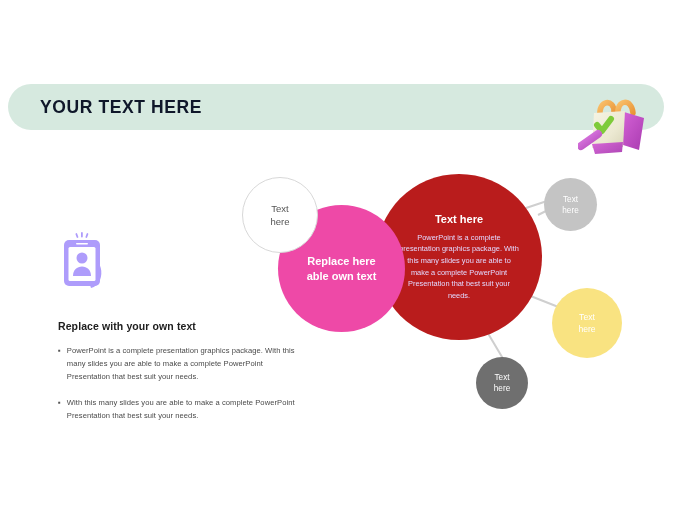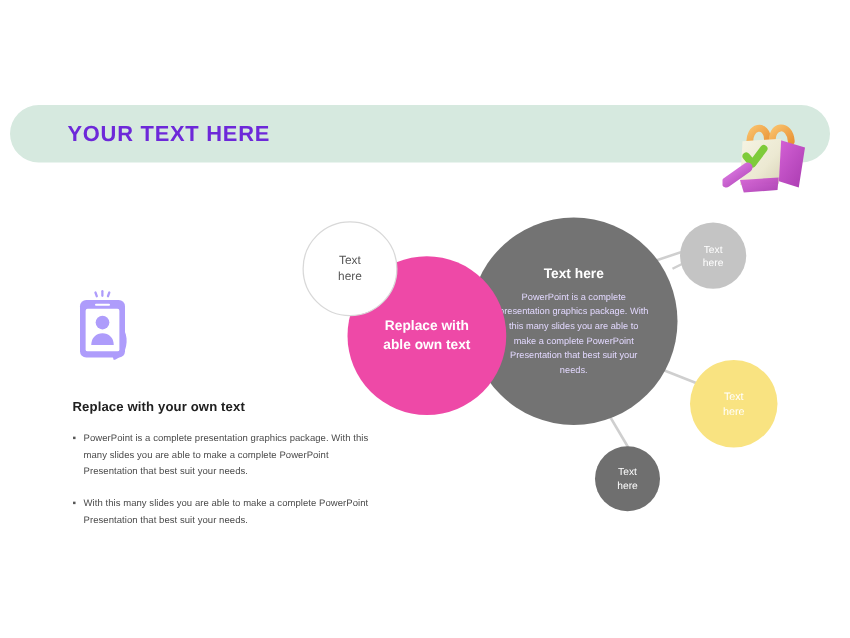--- a/index.html
+++ b/index.html
@@ -25,26 +25,26 @@
     left: 8px;
     top: 84px;
     width: 656px;
     height: 46px;
     background: #d6e9df;
     border-radius: 23px;
   }
 
   #header-title {
     position: absolute;
-    left: 54px;
+    left: 40px;
     top: 94px;
     font-size: 17.5px;
     font-weight: bold;
     letter-spacing: 0.6px;
-    color: #6d28d9;
+    color: #0f172a;
     line-height: 26px;
   }
 
   
   #bag-icon {
     position: absolute;
     left: 578px;
     top: 88px;
     width: 76px;
     height: 72px;
@@ -147,21 +147,21 @@
     line-height: 15px;
     color: #ffffff;
   }
 
   
   #node-purple {
     left: 376px;
     top: 174px;
     width: 166px;
     height: 166px;
-    background: #737373;
+    background: #b91c1c;
     z-index: 2;
     flex-direction: column;
   }
   #node-purple .node-title {
     font-size: 11px;
     font-weight: bold;
     color: #ffffff;
     margin-bottom: 7px;
   }
   #node-purple .node-body {
@@ -302,21 +302,21 @@
 
   <div class="node" id="node-white">
     <div class="node-label">
       <span>Text</span><br>
       <span>here</span>
     </div>
   </div>
 
   <div class="node" id="node-pink">
     <div class="node-label">
-      <span>Replace with</span><br>
+      <span>Replace here</span><br>
       <span>able own text</span>
     </div>
   </div>
 
   <div class="node" id="node-purple">
     <div class="node-title">Text here</div>
     <div class="node-body">PowerPoint is a complete presentation graphics package. With this many slides you are able to make a complete PowerPoint Presentation that best suit your needs.</div>
   </div>
 
   <div class="node" id="node-gray-light">

